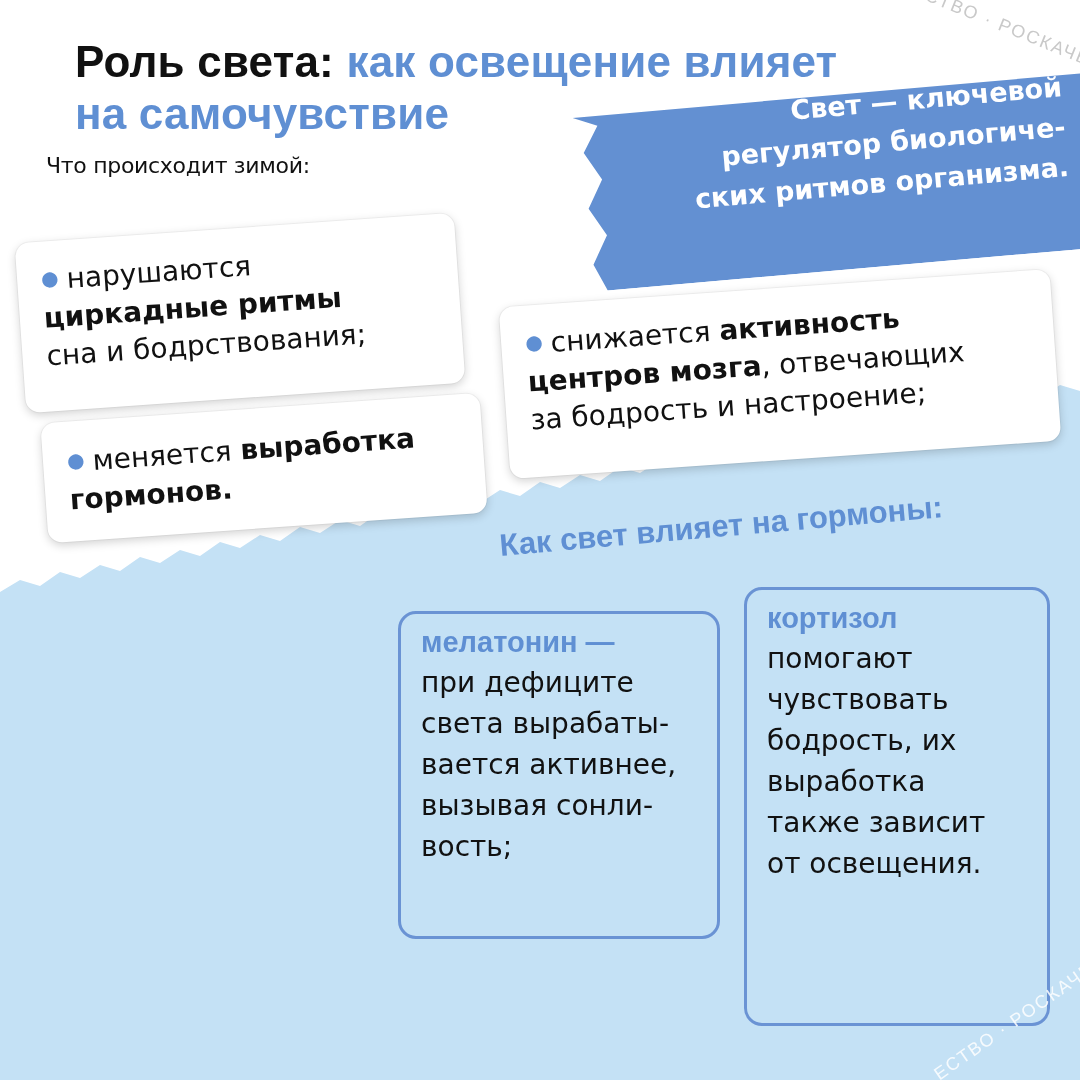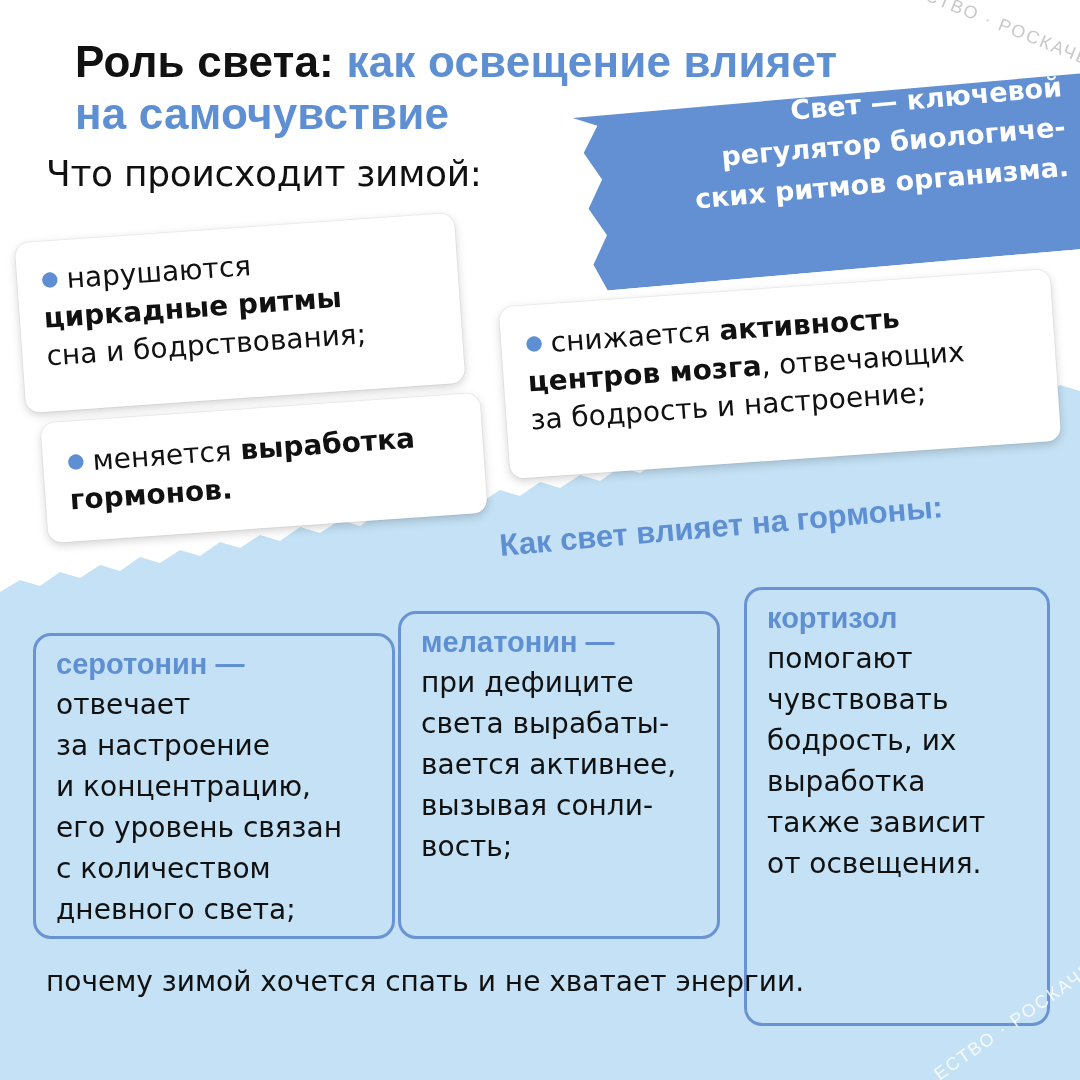--- a/index.html
+++ b/index.html
@@ -8,21 +8,21 @@
 
     .canvas { position: absolute; inset: 0; width: 1080px; height: 1080px; overflow: hidden; background: #ffffff; }
 
     
     .lower-bg { position: absolute; left: 0; top: 0; width: 1080px; height: 1080px; }
 
     .title { position: absolute; left: 45px; top: 36px; font-family: "Liberation Sans", sans-serif; font-weight: 700; font-size: 44px; line-height: 52px; letter-spacing: 0.2px; margin-left: 30px; }
     .title .black { color: #111; }
     .title .blue { color: #5f8fd3; }
 
-    .subtitle { position: absolute; left: 46px; top: 153px; font-family: "DejaVu Sans", sans-serif; font-size: 36px; color: #111; letter-spacing: -0.3px; }
+    .subtitle { position: absolute; left: 46px; top: 153px; font-family: "DejaVu Sans", sans-serif; font-size: 22px; color: #111; letter-spacing: -0.3px; }
 
     .watermark { position: absolute; font-family: "Liberation Sans", sans-serif; font-size: 18px; color: #c9c9c9; letter-spacing: 2px; white-space: nowrap; }
     .watermark.top { right: -30px; top: 20px; transform: rotate(22deg); }
     .watermark.bottom { right: -30px; bottom: 48px; transform: rotate(-35deg); color: #ffffff; opacity: 0.85; }
 
     
     .ribbon { position: absolute; left: 570px; top: 88px; width: 540px; height: 205px; transform: rotate(-5deg); transform-origin: left top; }
     .ribbon svg { position: absolute; inset: 0; }
     .ribbon-text { position: absolute; right: 50px; top: 22px; width: 440px; text-align: right; color: #ffffff; font-family: "DejaVu Sans", sans-serif; font-weight: 700; font-size: 27px; line-height: 40px; }
 
@@ -90,29 +90,20 @@
   </div>
 
   <div class="card card-3">
     <div><span class="bullet">●</span><span>снижается</span> <b>активность</b></div>
     <div><b>центров мозга</b><span>, отвечающих</span></div>
     <div>за бодрость и настроение;</div>
   </div>
 
   <div class="section-heading">Как свет влияет на гормоны:</div>
 
-  <div class="hbox hbox-1">
-    <span class="term">серотонин —</span>
-    <span class="body">отвечает
-за настроение
-и концентрацию,
-его уровень связан
-с количеством
-дневного света;</span>
-  </div>
 
   <div class="hbox hbox-2">
     <span class="term">мелатонин —</span>
     <span class="body">при дефиците
 света вырабаты-
 вается активнее,
 вызывая сонли-
 вость;</span>
   </div>
 
@@ -120,17 +111,16 @@
     <span class="term">кортизол</span>
     <span class="body">помогают
 чувствовать
 бодрость, их
 выработка
 также зависит
 от освещения.</span>
   </div>
 
   <div class="footer">
-    <div>почему зимой хочется спать и не хватает энергии.</div>
   </div>
 
   <div class="watermark bottom">ЕСТВО · РОСКАЧЕ</div>
 </div>
 
 </body></html>

